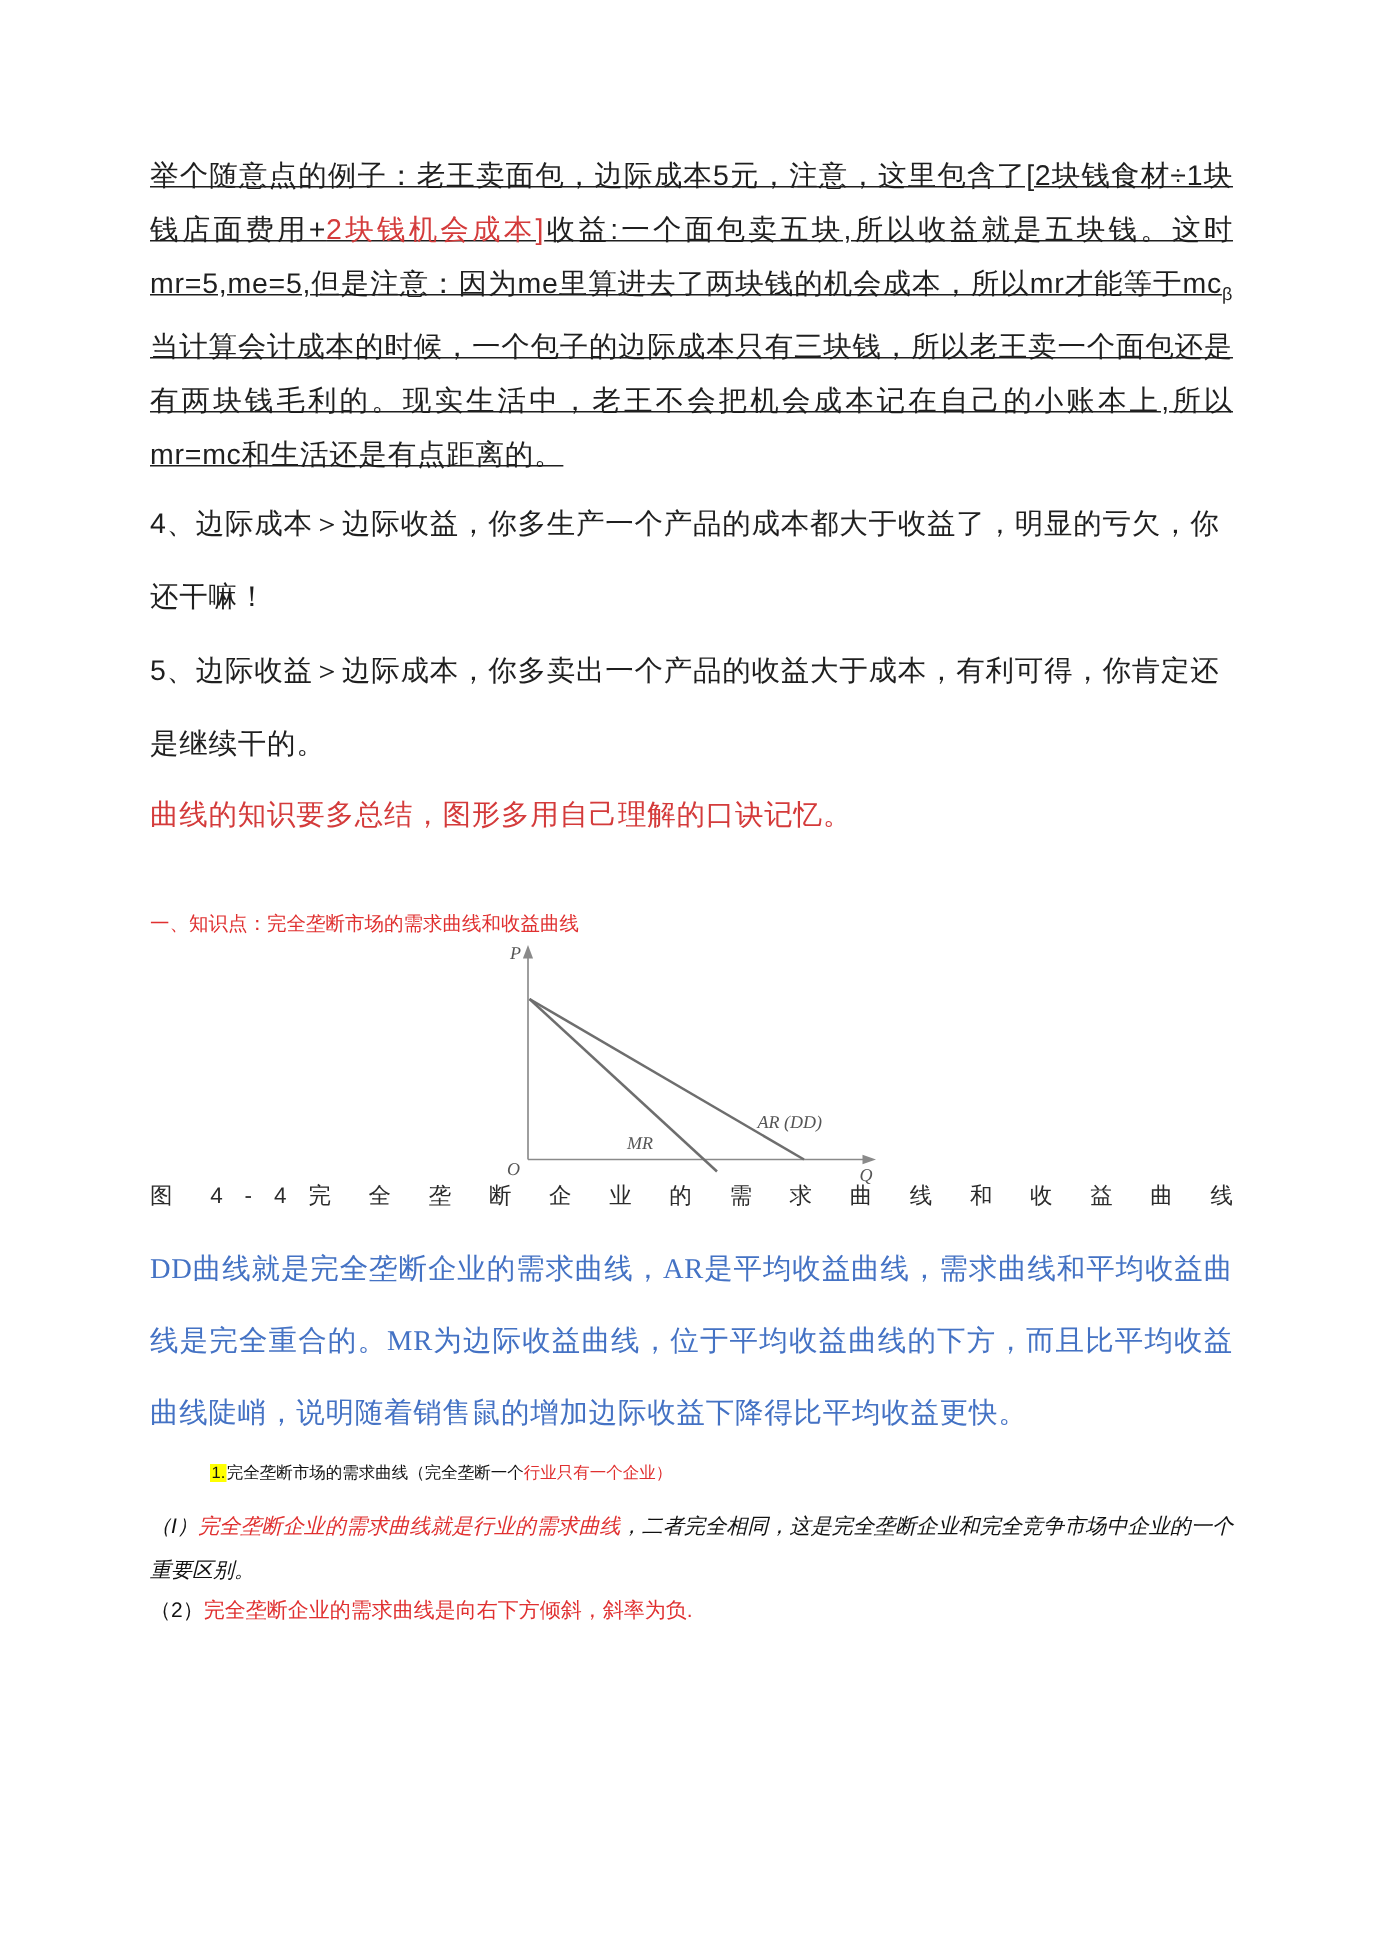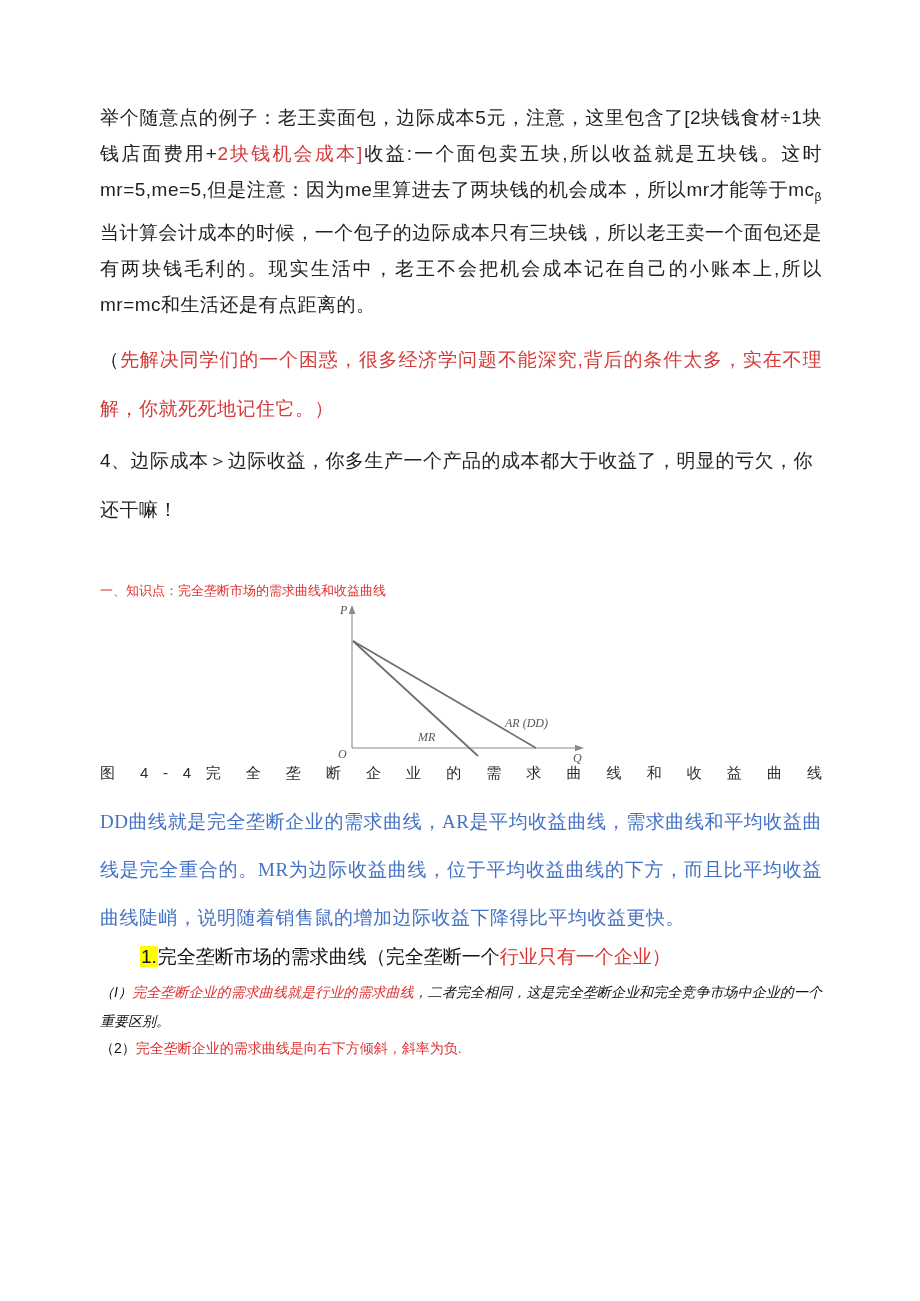--- a/index.html
+++ b/index.html
@@ -4,21 +4,21 @@
 <style>
   html,body{margin:0;padding:0;background:#ffffff;}
   body{
     width:920px;height:1301px;position:relative;overflow:hidden;
     font-family:"Liberation Sans","DejaVu Sans",sans-serif;
     color:#1f1f1f;
     -webkit-font-smoothing:antialiased;
   }
   .content{position:absolute;left:100px;top:100px;width:722px;}
   .para-main{
-    font-size:19px;line-height:36px;text-align:justify;letter-spacing:0.5px;
+    font-size:19px;line-height:36px;text-align:justify;letter-spacing:0.5px;text-decoration:underline;
   }
   .note{
     font-size:19px;line-height:49px;text-align:justify;letter-spacing:0.5px;
     margin-top:12px;
   }
   .rule-item{
     font-size:19px;line-height:49px;letter-spacing:0.5px;
   }
   .rule-item.first{margin-top:3px;}
   .summary-tip{
@@ -34,45 +34,44 @@
   .figure-wrap svg{position:absolute;left:232px;top:0;}
   .figure-caption{
     font-size:15px;line-height:22px;color:#2b2b2b;
     text-align:justify;text-align-last:justify;
   }
   .analysis{
     font-size:19px;line-height:48px;text-align:justify;letter-spacing:0.5px;
     margin-top:14px;
     font-family:Liberation Serif, serif;
   }
-  .point1{font-size:19px;line-height:22px;margin-top:4px;color:#111;padding-left:40px;}
+  .point1{font-size:11px;line-height:22px;margin-top:4px;color:#111;padding-left:40px;}
   .sub-point{font-size:14px;line-height:29px;text-align:justify;margin-top:10px;color:#111;font-style:italic;}
   .sub-point2{font-size:14px;line-height:24px;margin-top:0;color:#111;}
   .red{color:#d43b3b;}
   .red2{color:#e03030;}
   .blue{color:#4472c4;}
   .hl-yellow{background:#ffff00;padding:0 1px;}
   sub{font-size:12px;}
   .fig-label{font-family:"Liberation Serif","DejaVu Serif",serif;font-style:italic;fill:#555;}
 </style>
 </head>
 <body>
 
 <div class="content">
 
   <div class="para-main">
     <span>举个随意点的例子：老王卖面包，边际成本5元，注意，这里包含了[2块钱食材÷1块钱店面费用+</span><span class="red">2块钱机会成本]</span><span>收益:一个面包卖五块,所以收益就是五块钱。这时mr=5,me=5,但是注意：因为me里算进去了两块钱的机会成本，所以mr才能等于mc</span><sub>β</sub><span>当计算会计成本的时候，一个包子的边际成本只有三块钱，所以老王卖一个面包还是有两块钱毛利的。现实生活中，老王不会把机会成本记在自己的小账本上,所以mr=mc和生活还是有点距离的。</span>
   </div>
 
-  <div class="note">
-    <span>（</span><span class="red">先解决同学们的一个困惑，很多经济学问题不能深究,背后的条件太多，实在不理解，你就死死地记住它。</span><span class="red">）</span>
-  </div>
 
   <div class="rule-item first">4、边际成本＞边际收益，你多生产一个产品的成本都大于收益了，明显的亏欠，你还干嘛！</div>
+  <div class="rule-item">5、边际收益＞边际成本，你多卖出一个产品的收益大于成本，有利可得，你肯定还是继续干的。</div>
 
+  <div class="summary-tip red">曲线的知识要多总结，图形多用自己理解的口诀记忆。</div>
 
 
   <div class="knowledge-point red2">一、知识点：完全垄断市场的需求曲线和收益曲线</div>
 
   <div class="figure-wrap">
     <svg width="262" height="170" viewBox="0 0 262 170">
 
       <line x1="20" y1="11" x2="20" y2="148" stroke="#8a8a8a" stroke-width="1.1"></line>
       <polygon points="20,5 16.6,14 23.4,14" fill="#8a8a8a"></polygon>
 

